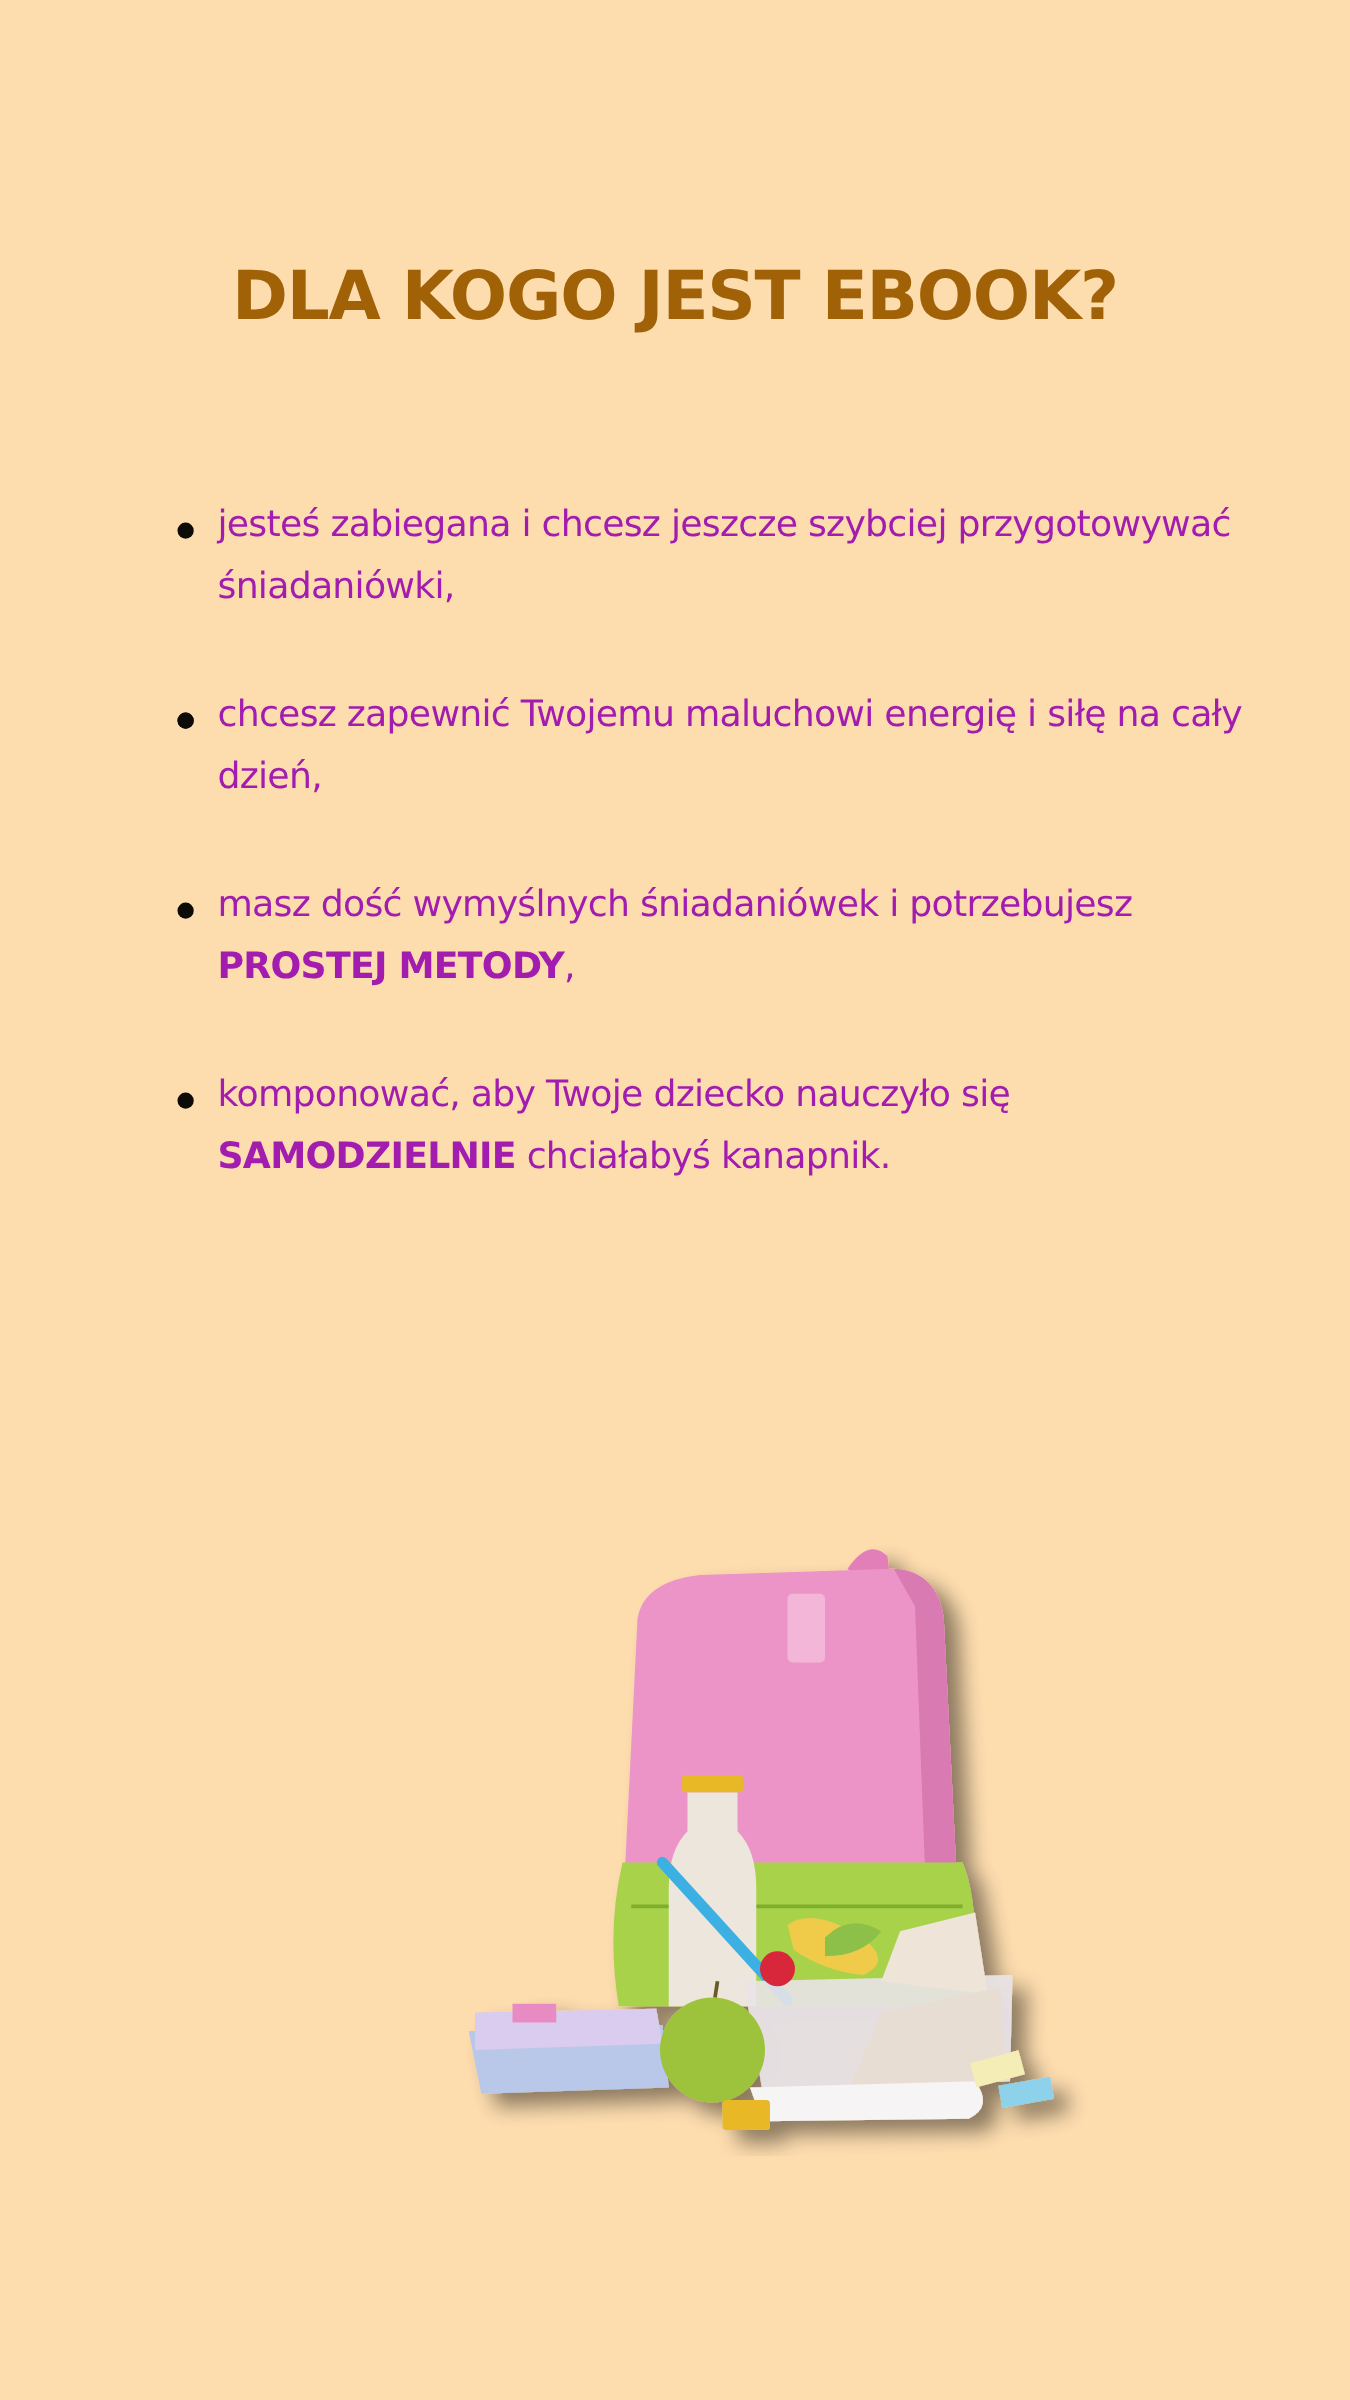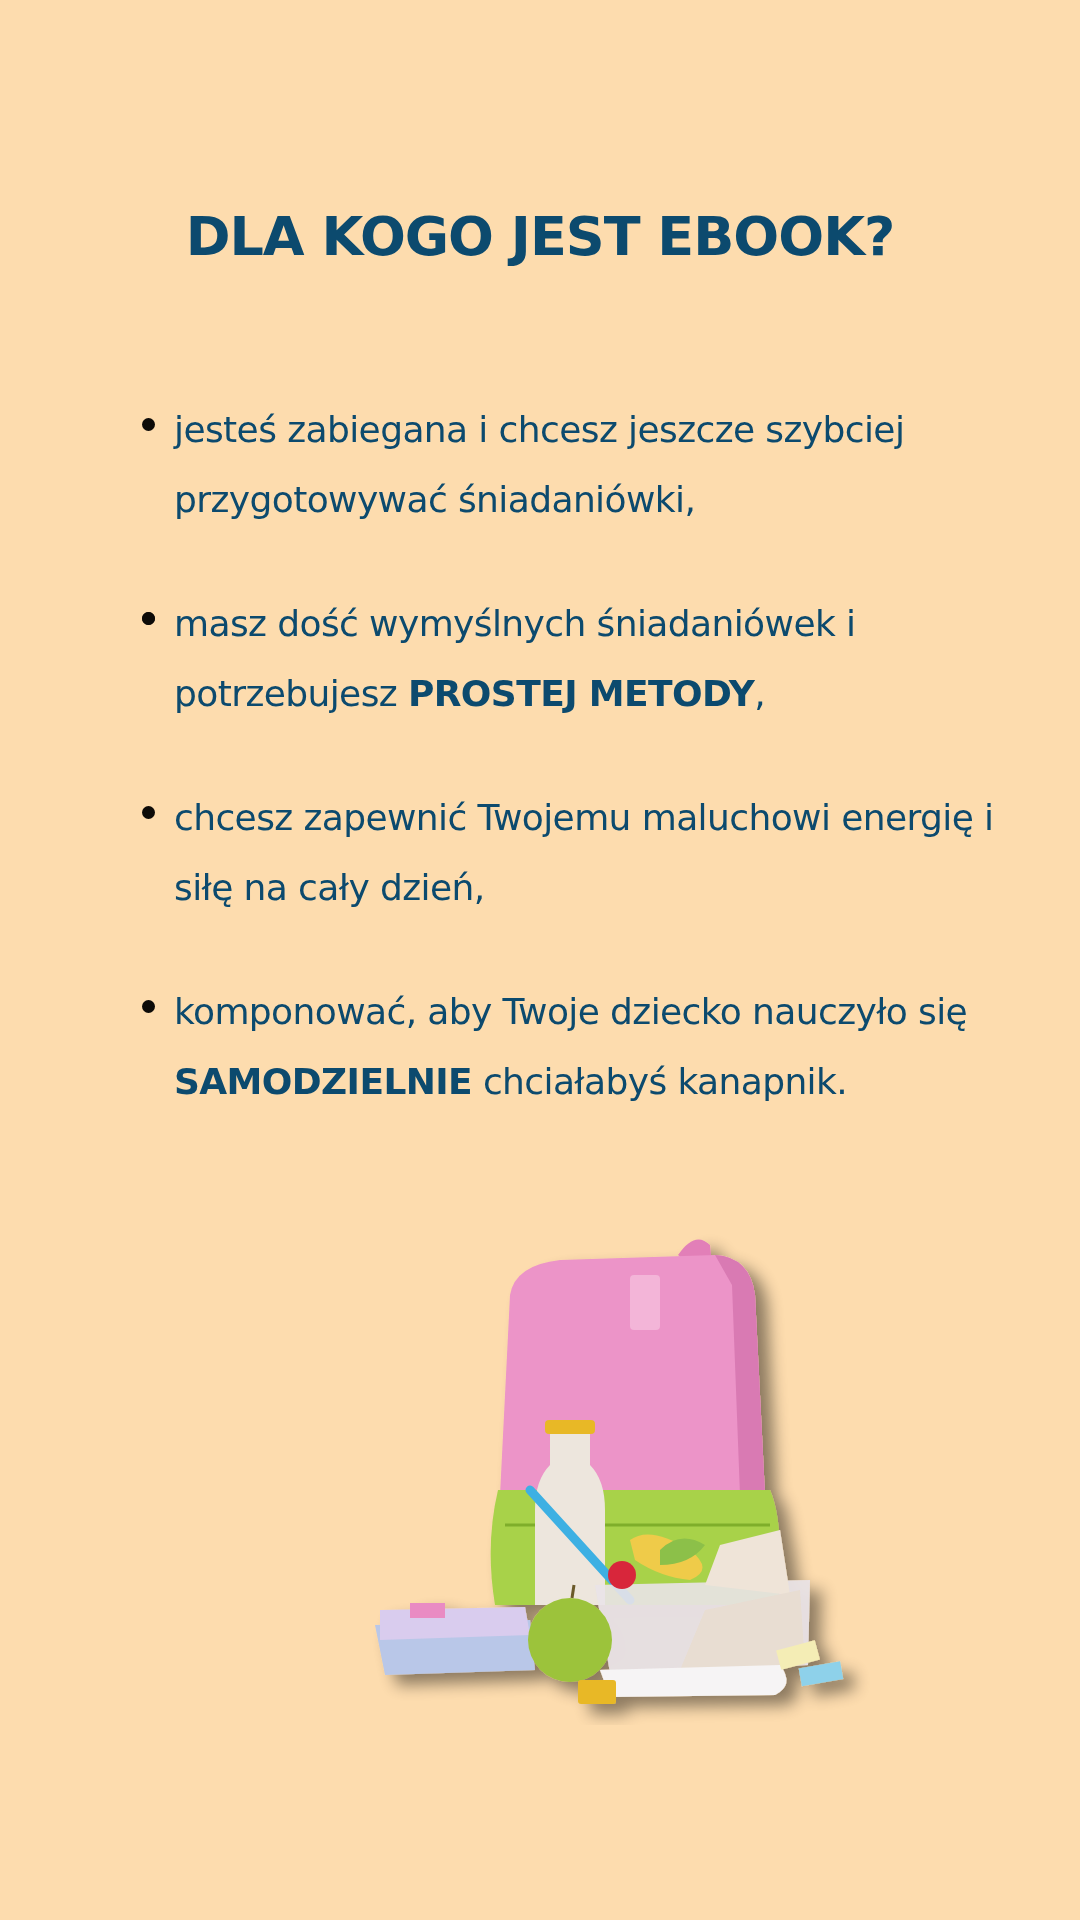--- a/index.html
+++ b/index.html
@@ -7,31 +7,31 @@
     width:1080px; height:1920px; overflow:hidden;
     background:#FDDCAE;
     font-family:"Liberation Sans", "DejaVu Sans", sans-serif;
     position:relative;
   }
   .title {
     position:absolute; top:205px; left:0; width:1080px;
     text-align:center;
     font-family:"DejaVu Sans", sans-serif;
     font-weight:bold; font-size:54px; letter-spacing:-1px;
-    color:#0c4a6e;
+    color:#a16207;
     margin:0;
   }
   .list {
     position:absolute; top:395px; left:140px; width:880px;
     margin:0; padding:0; list-style:none;
   }
   .item {
     position:relative; padding-left:34px;
     font-family:"DejaVu Sans", sans-serif;
-    font-size:36px; line-height:70px; color:#0c4a6e;
+    font-size:29px; line-height:49px; color:#a21caf;
     letter-spacing:-0.6px;
     margin-bottom:54px;
   }
   .bullet {
     position:absolute; left:2px; top:23px;
     width:13px; height:13px; border-radius:50%; background:#0d0b08;
   }
   .item b { font-weight:bold; }
   .illustration {
     position:absolute; left:360px; top:1225px; width:560px; height:500px;
@@ -45,25 +45,25 @@
 <ul class="list">
   <li class="item">
     <span class="bullet"></span>
     <span>jesteś zabiegana i chcesz jeszcze szybciej przygotowywać śniadaniówki,</span>
   </li>
   <li class="item">
     <span class="bullet"></span>
   </li>
   <li class="item">
     <span class="bullet"></span>
-    <span>masz dość wymyślnych śniadaniówek i potrzebujesz </span><b>PROSTEJ METODY</b><span>,</span>
+    <span>chcesz zapewnić Twojemu maluchowi energię i siłę na cały dzień,</span>
   </li>
   <li class="item">
     <span class="bullet"></span>
-    <span>chcesz zapewnić Twojemu maluchowi energię i siłę na cały dzień,</span>
+    <span>masz dość wymyślnych śniadaniówek i potrzebujesz </span><b>PROSTEJ METODY</b><span>,</span>
   </li>
   <li class="item">
     <span class="bullet"></span>
     <span>komponować, aby Twoje dziecko nauczyło się </span><b>SAMODZIELNIE</b><span> chciałabyś kanapnik.</span>
   </li>
 </ul>
 
 <div class="illustration">
   <svg width="560" height="500" viewBox="0 0 560 500">
     <defs>

